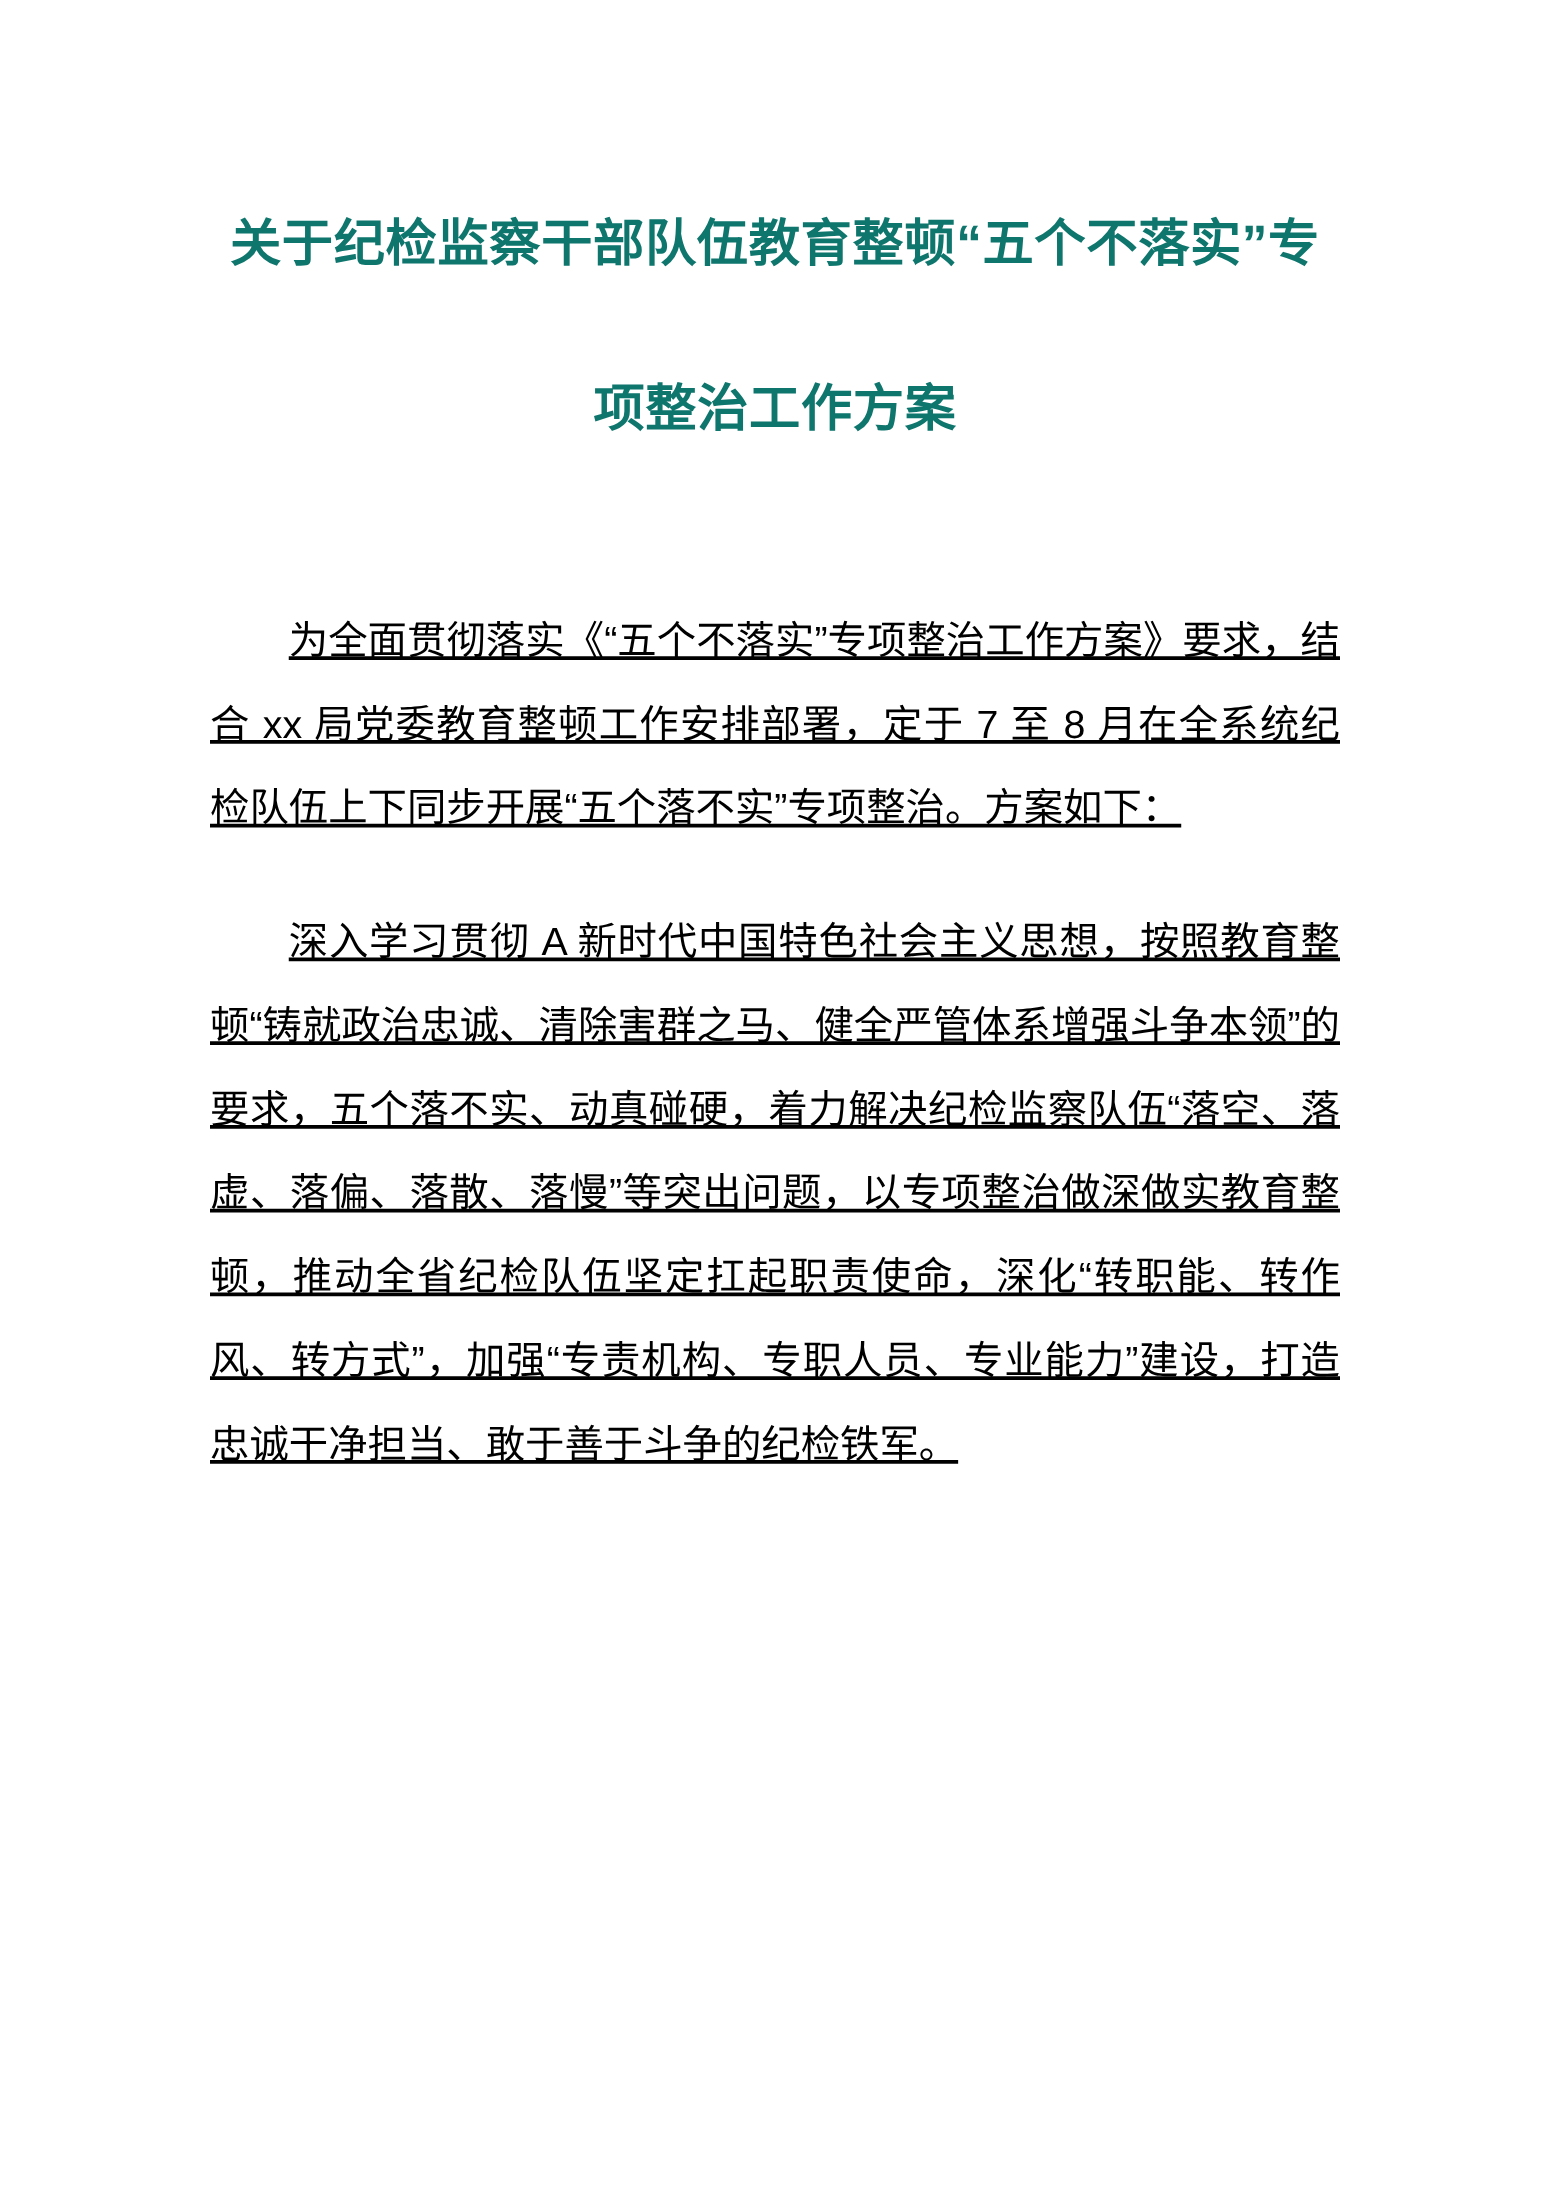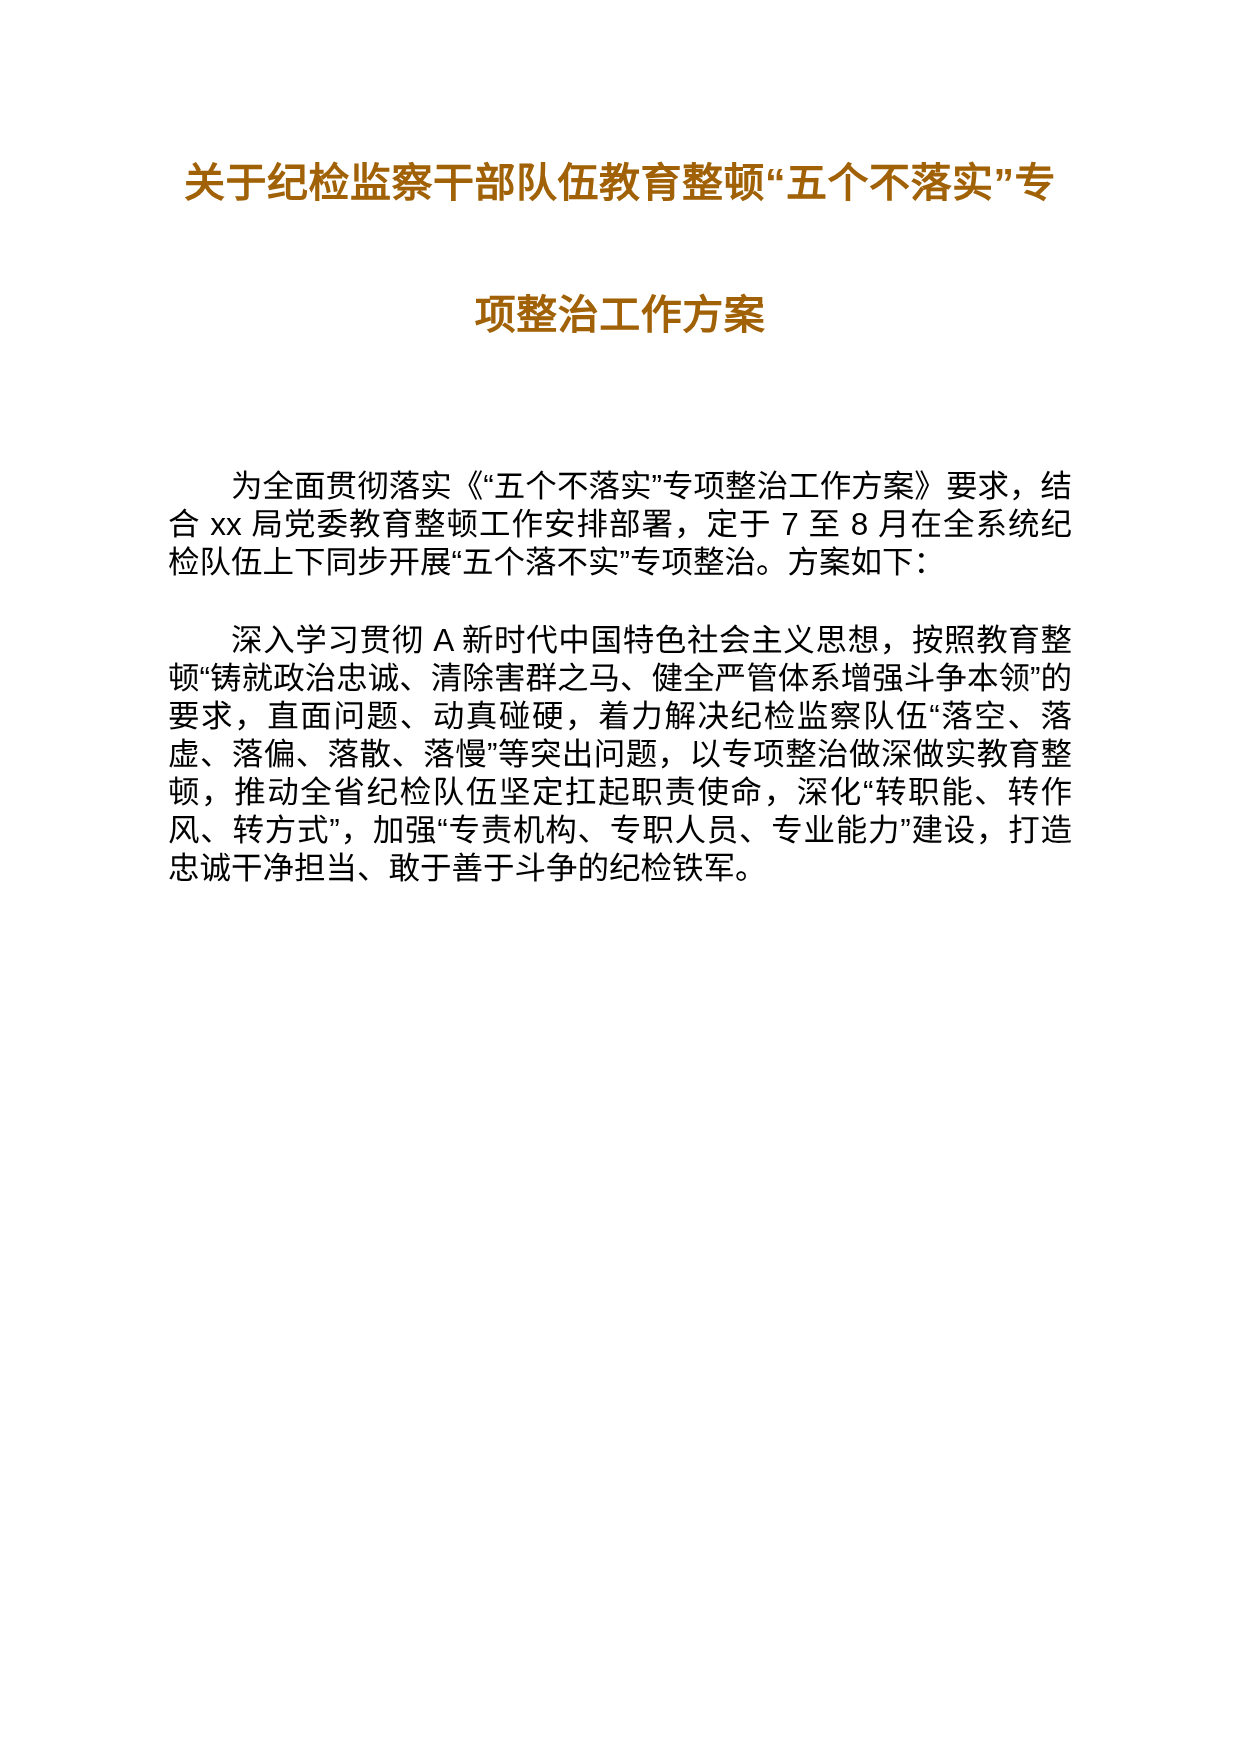--- a/index.html
+++ b/index.html
@@ -23,43 +23,44 @@
     box-sizing: border-box;
   }
   .page-inner {
     position: absolute;
     left: 168px;
     top: 0;
     width: 904px;
   }
   
   .doc-title {
-    margin: 0;
+    margin: 12px;
     padding-top: 117px;
     font-size: 41px;
     font-weight: 700;
     line-height: 132px;
     text-align: center;
     letter-spacing: 0.5px;
     word-break: break-all;
-    color: #a16207;
+    color: #0f766e;
   }
   
   .body-block {
     margin-top: 86px;
   }
   .para {
     margin: 0 0 34px 0;
     font-size: 31.5px;
-    line-height: 38px;
+    line-height: 67px;
     text-align: justify;
     text-justify: inter-ideograph;
     text-indent: 2em;
     word-break: break-all;
     color: #000000;
+    text-decoration: underline;
   }
   .para.heading-line {
     margin-top: 42px;
     margin-bottom: 40px;
   }
   .para.tight {
     margin-bottom: 40px;
   }
   .para:last-child {
     margin-bottom: 0;
@@ -74,17 +75,17 @@
     <h1 class="doc-title">
       <span>关于纪检监察干部队伍教育整顿“五个不</span><wbr>
       <span>落实”专项整治工作方案</span>
     </h1>
 
     <div class="body-block">
 
       <p class="para tight">为全面贯彻落实《“五个不落实”专项整治工作方案》要求，结合 xx 局党委教育整顿工作安排部署，定于 7 至 8 月在全系统纪检队伍上下同步开展“五个落不实”专项整治。方案如下：</p>
 
 
-      <p class="para">深入学习贯彻 A 新时代中国特色社会主义思想，按照教育整顿“铸就政治忠诚、清除害群之马、健全严管体系增强斗争本领”的要求，直面问题、动真碰硬，着力解决纪检监察队伍“落空、落虚、落偏、落散、落慢”等突出问题，以专项整治做深做实教育整顿，推动全省纪检队伍坚定扛起职责使命，深化“转职能、转作风、转方式”，加强“专责机构、专职人员、专业能力”建设，打造忠诚干净担当、敢于善于斗争的纪检铁军。</p>
+      <p class="para">深入学习贯彻 A 新时代中国特色社会主义思想，按照教育整顿“铸就政治忠诚、清除害群之马、健全严管体系增强斗争本领”的要求，五个落不实、动真碰硬，着力解决纪检监察队伍“落空、落虚、落偏、落散、落慢”等突出问题，以专项整治做深做实教育整顿，推动全省纪检队伍坚定扛起职责使命，深化“转职能、转作风、转方式”，加强“专责机构、专职人员、专业能力”建设，打造忠诚干净担当、敢于善于斗争的纪检铁军。</p>
 
     </div>
   </div>
 </div>
 
 </body></html>

